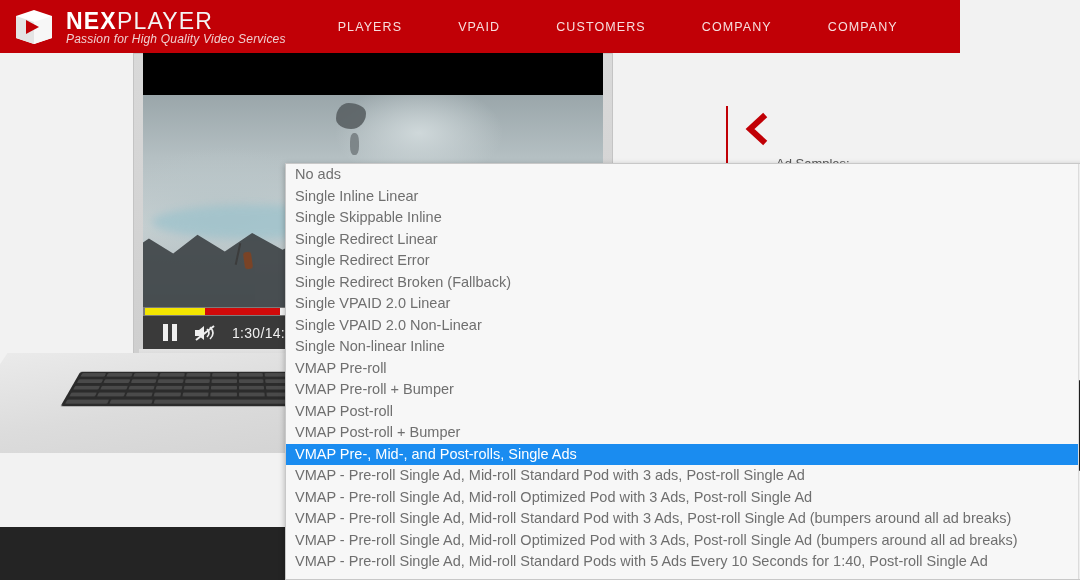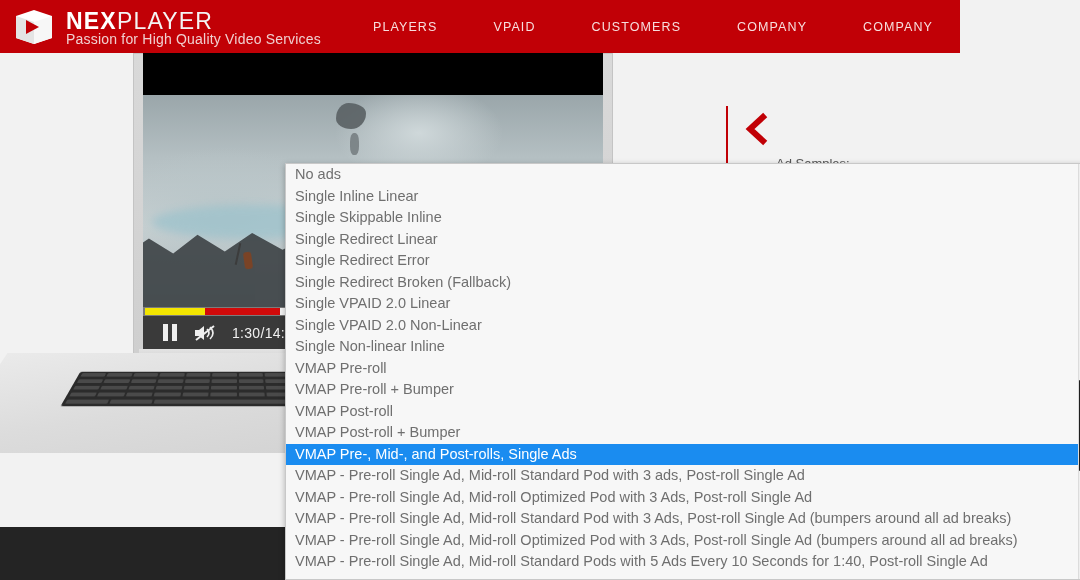--- a/index.html
+++ b/index.html
@@ -19,22 +19,22 @@
   }
   .logo-wrap { display: flex; align-items: center; margin-left: 12px; }
   .logo-mark { width: 44px; height: 40px; position: relative; margin-right: 10px; }
   .logo-text { display: flex; flex-direction: column; justify-content: center; }
   .logo-title {
     font-size: 23px; font-weight: bold; color: #ffffff; letter-spacing: 1.2px;
     line-height: 24px; white-space: nowrap;
   }
   .logo-title .thin { font-weight: 400; color: #f4f4f4; }
   .logo-tagline {
-    font-size: 14px; color: #f0cfd0; letter-spacing: 0.2px; line-height: 12px;
-    white-space: nowrap; 
+    font-size: 12px; color: #f0cfd0; letter-spacing: 0.2px; line-height: 12px;
+    white-space: nowrap; font-style: italic;
   }
   .nav { display: flex; align-items: center; margin-left: 52px; gap: 56px; }
   .nav-item {
     font-size: 12.5px; color: #f7dede; letter-spacing: 1.1px; white-space: nowrap;
     cursor: pointer;
   }
 
   
   .content { position: absolute; left: 0; top: 53px; width: 1080px; height: 474px; background: #f2f2f2; }
 

